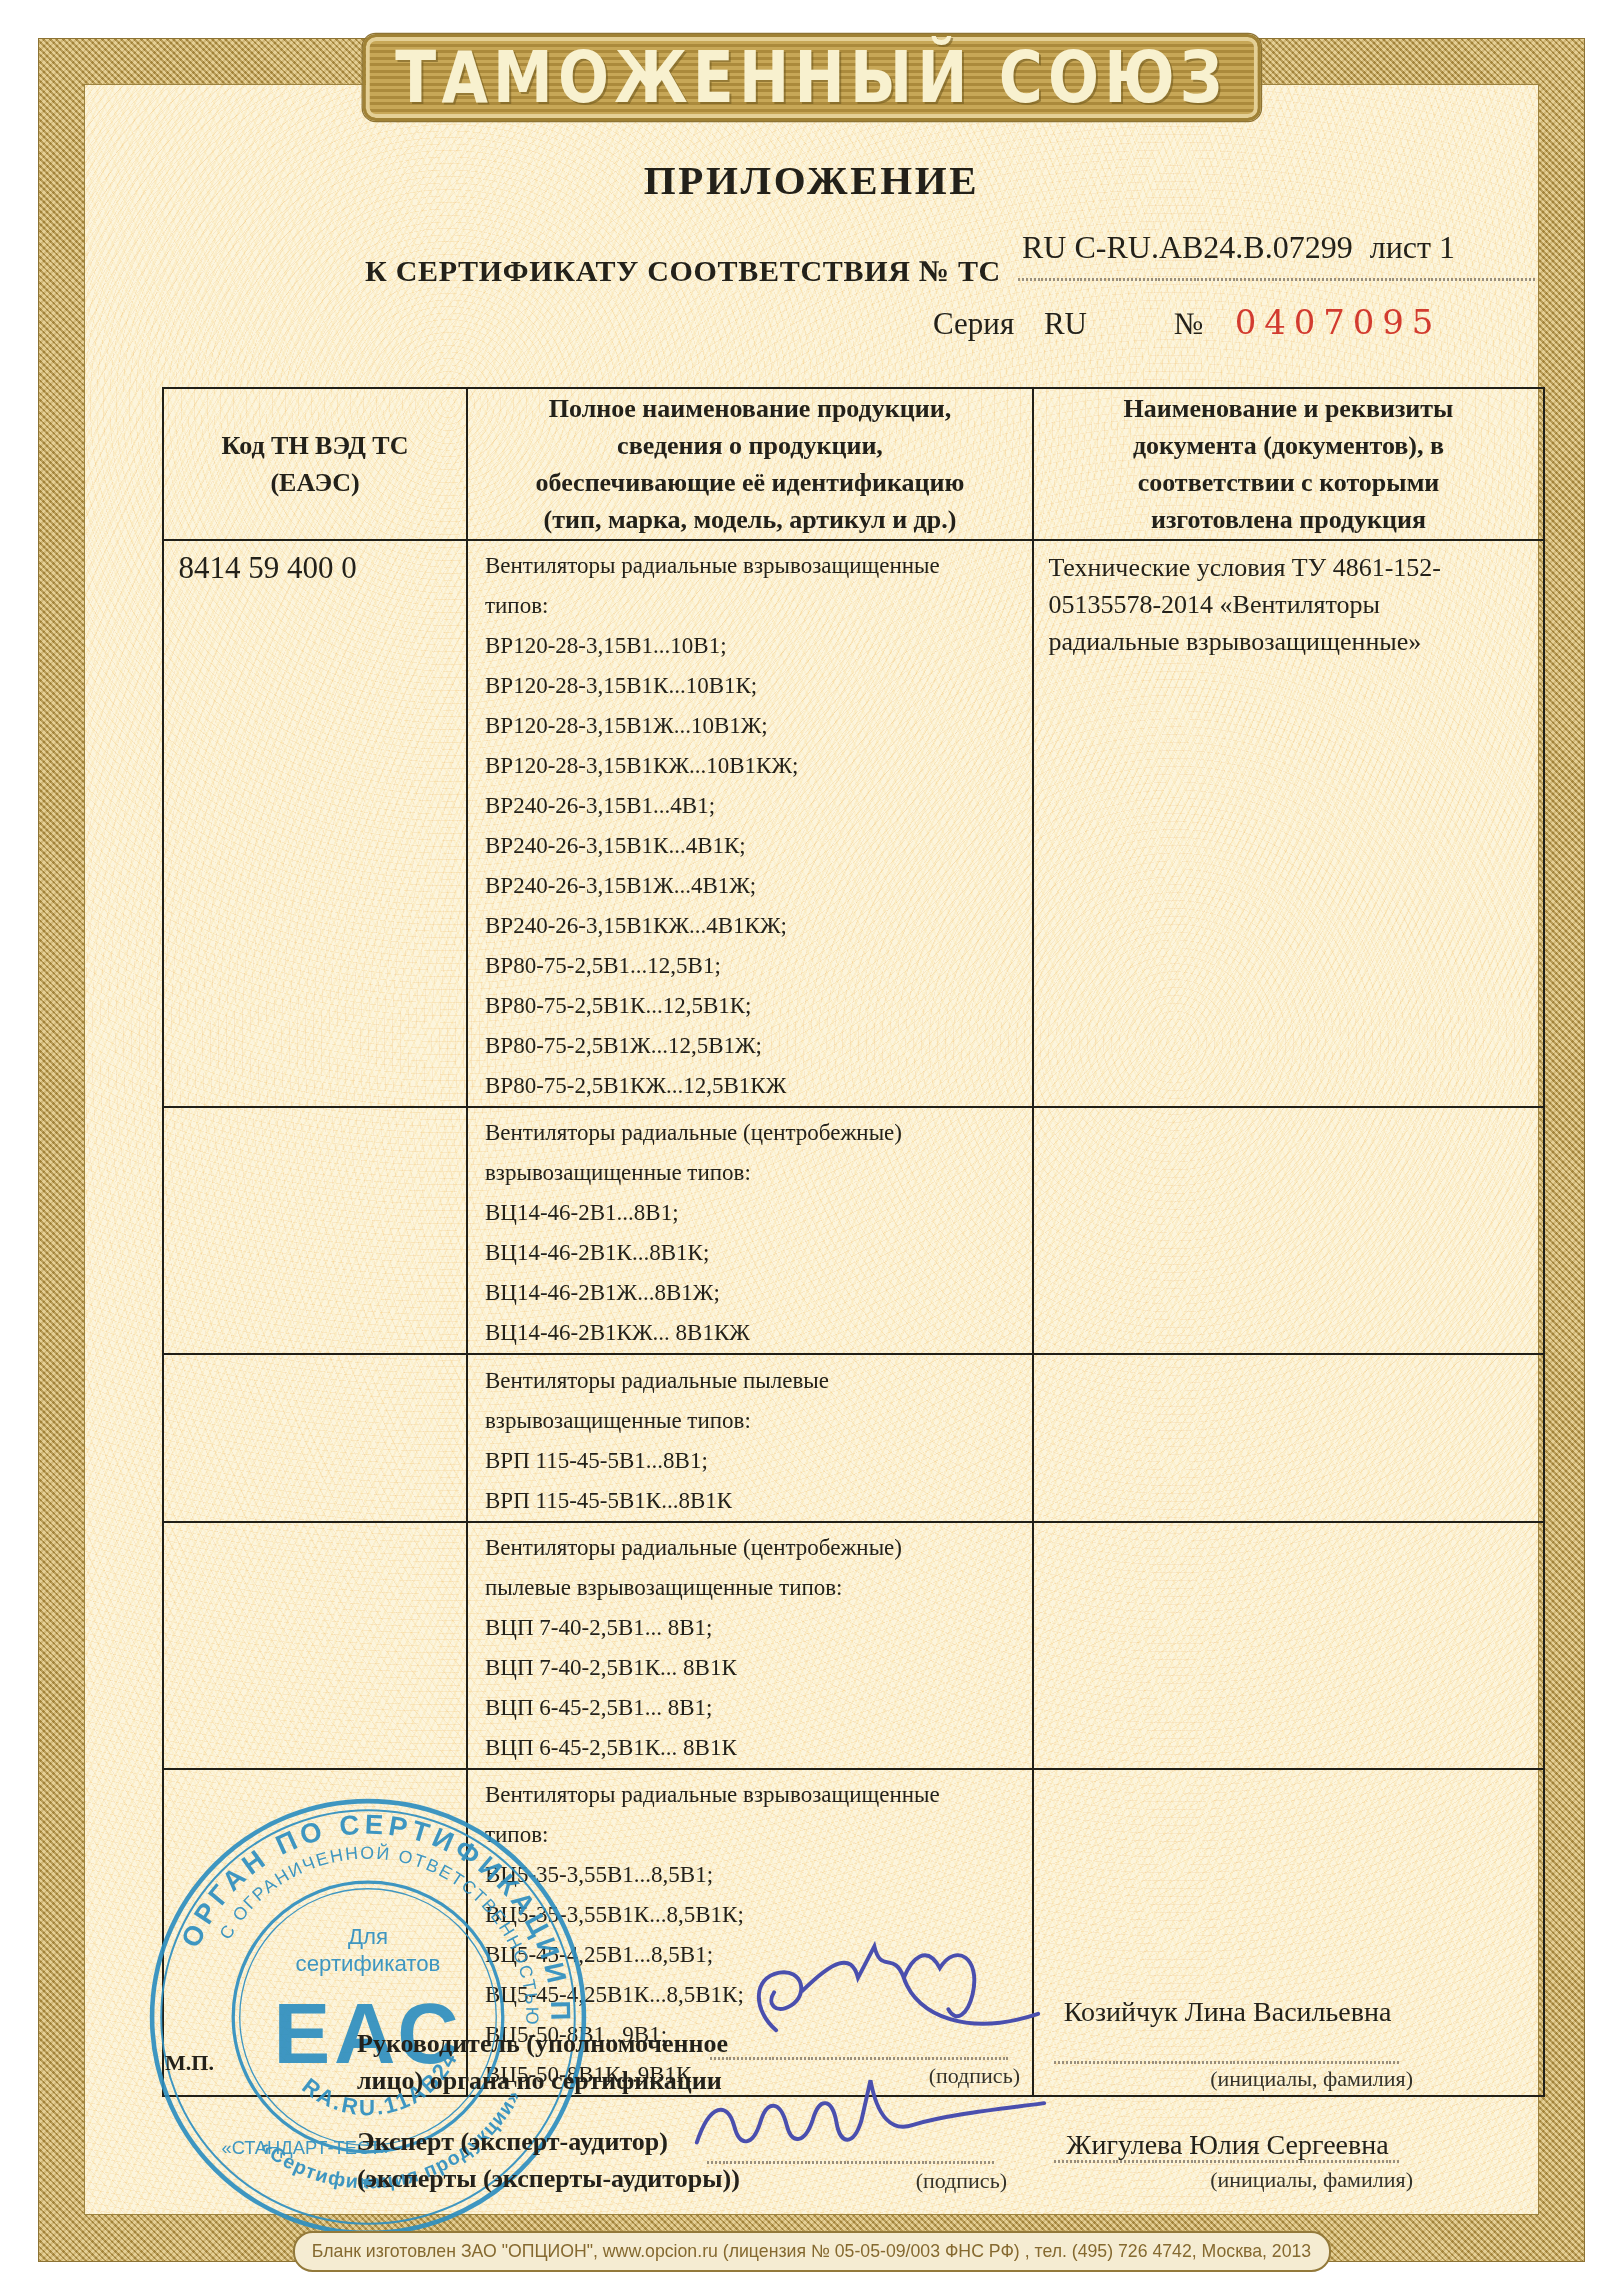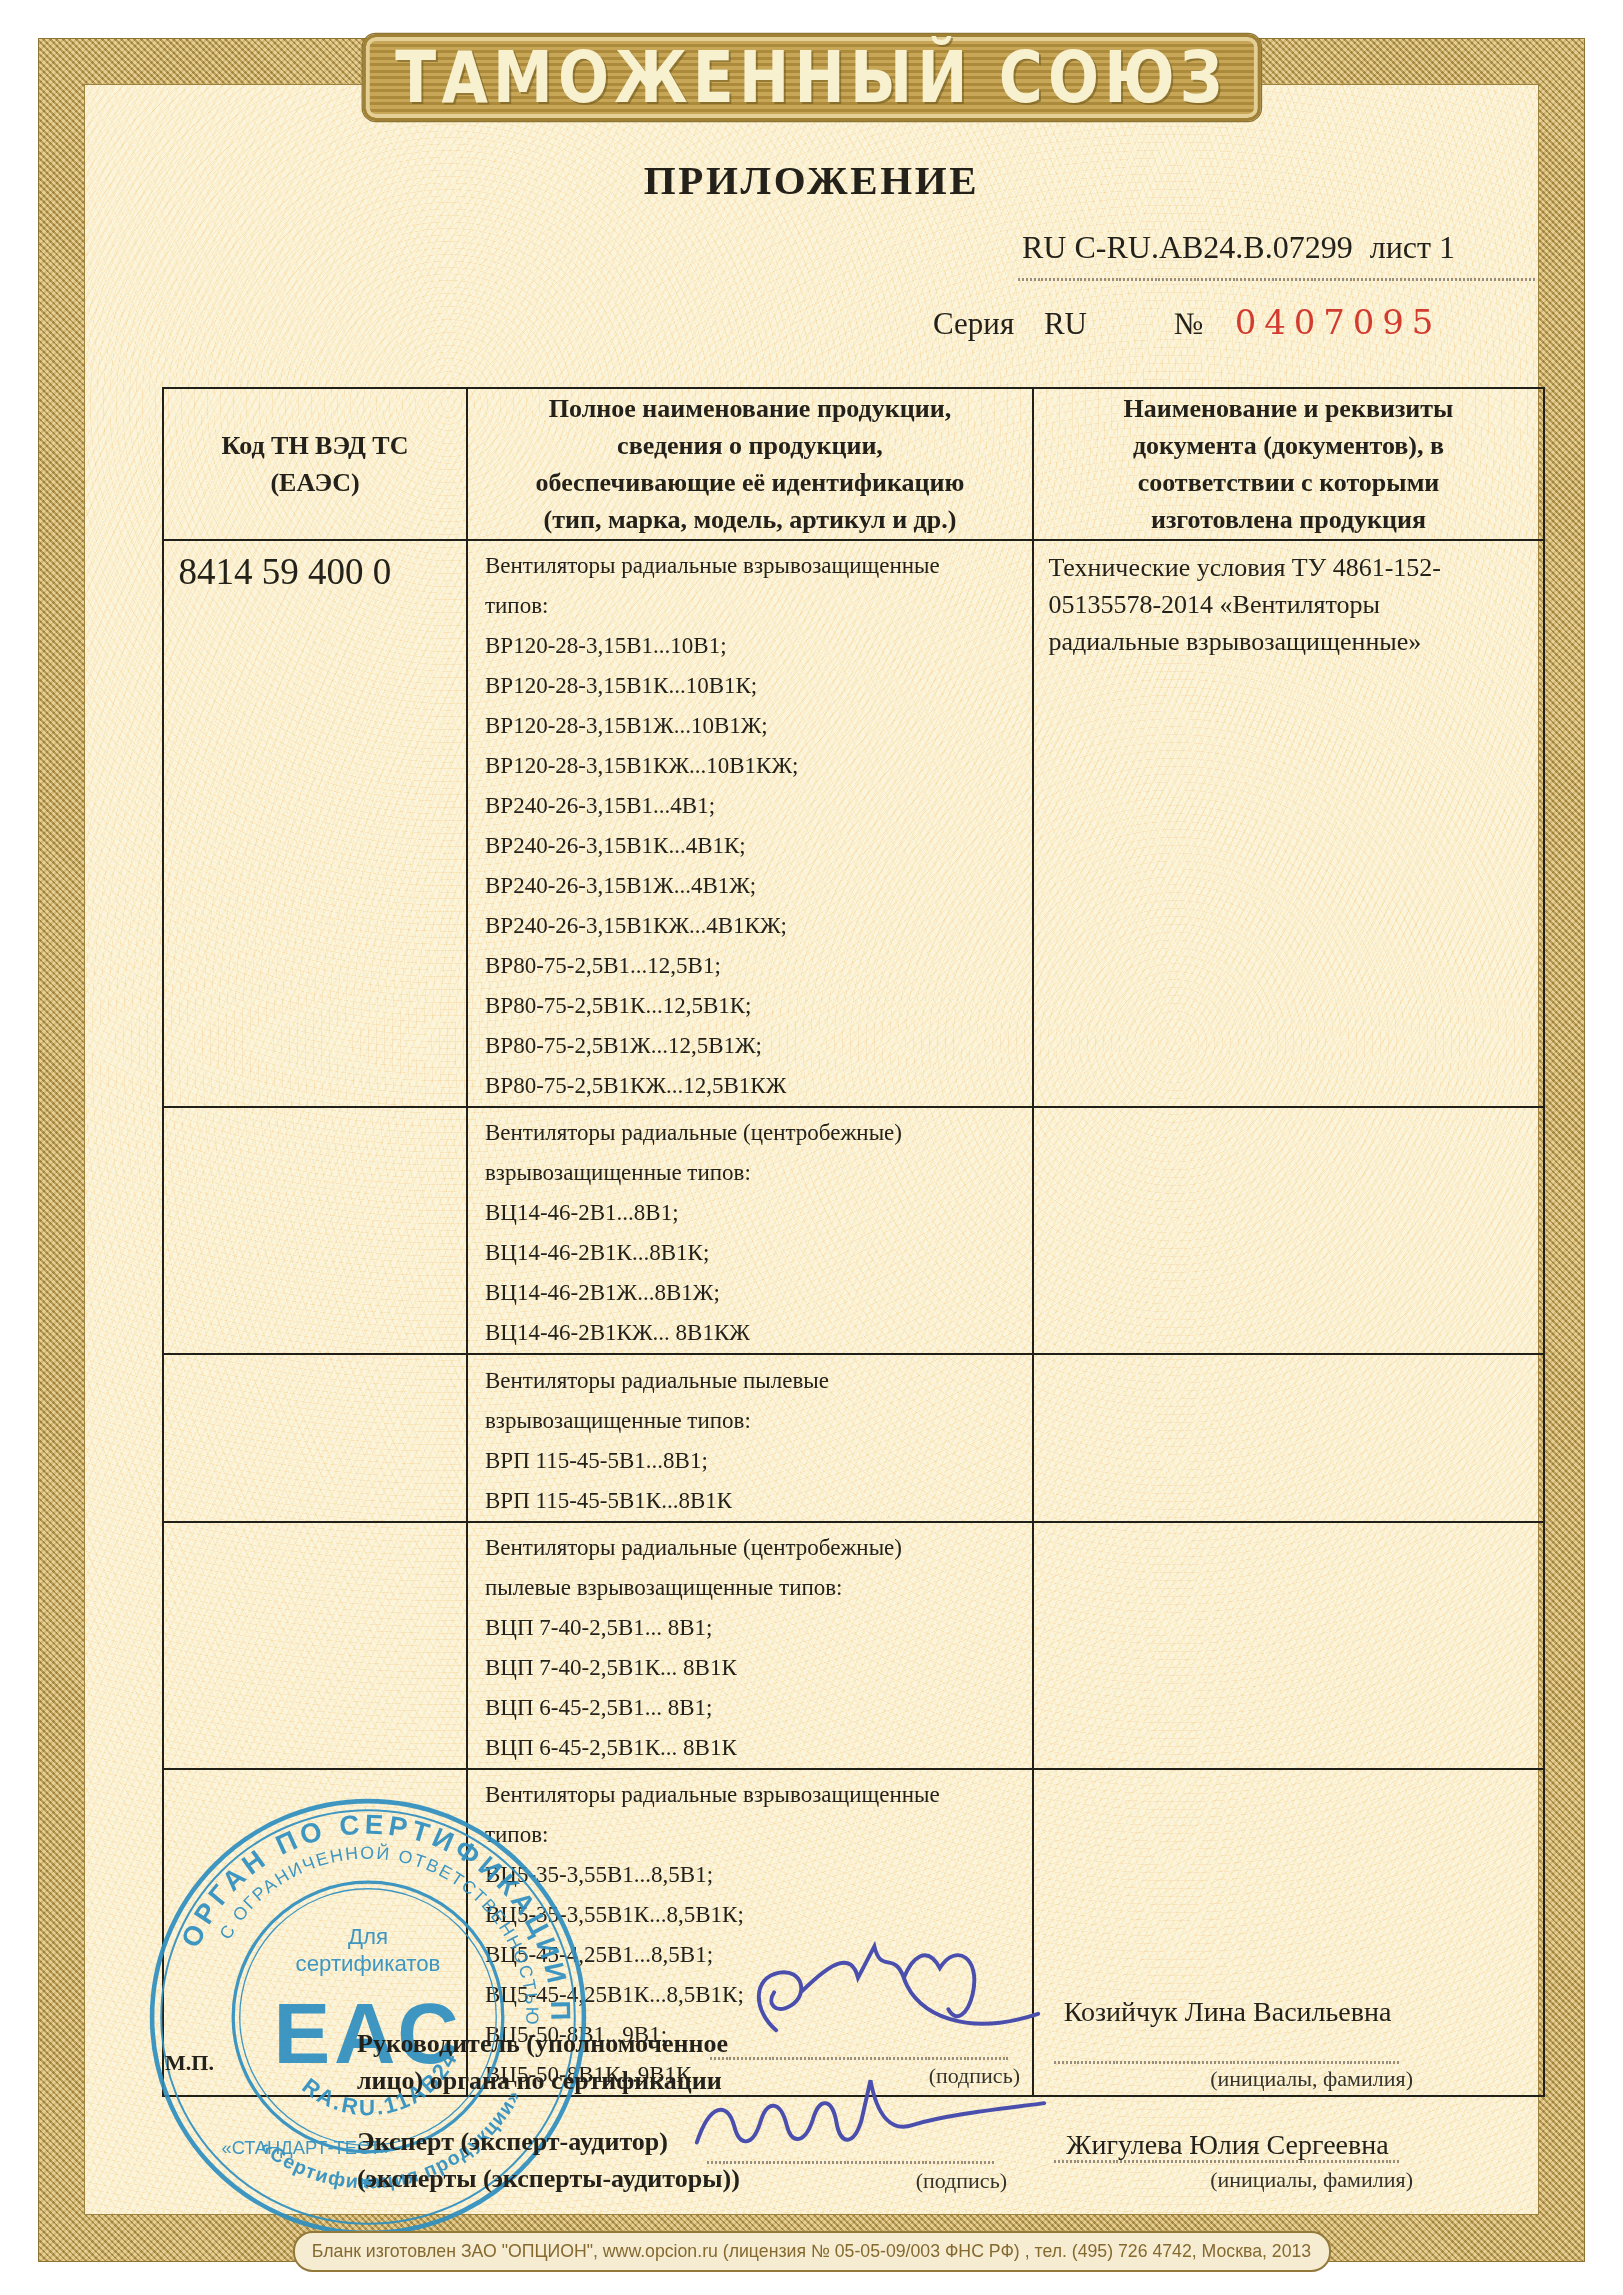--- a/index.html
+++ b/index.html
@@ -52,21 +52,21 @@
   .series-ru{margin-left:22px;}
   .series-no{margin-left:79px;}
   .series-number{margin-left:23.6px;color:#d23b2f;font-size:34px;letter-spacing:7.9px;font-family:"DejaVu Serif",serif;}
   
   table.cert{
     position:absolute;left:162px;top:387px;border-collapse:collapse;table-layout:fixed;width:1381px;
   }
   table.cert td{border:2px solid #201f18;vertical-align:top;}
   table.cert tr.hdr td{vertical-align:middle;text-align:center;font-weight:700;font-size:26px;line-height:37px;}
   .lines{white-space:pre-line;}
-  .cell-code{font-size:37px;padding:9.2px 5.2px 0 14.4px;}
+  .cell-code{font-size:31px;padding:9.2px 5.2px 0 14.4px;}
   .cell-products{font-size:23px;line-height:40px;padding:5.2px 5.2px 0 17px;}
   .cell-doc{font-size:26px;line-height:37px;padding:7.9px 9.2px 0 14.4px;margin-top:44px;}
   
   .mp{position:absolute;left:165px;top:2050px;font-size:22px;font-weight:700;}
   .sig-label{position:absolute;left:357px;font-size:26px;font-weight:600;line-height:37px;margin-top:8px;}
   .lbl1{top:2017px;}
   .lbl2{top:2115px;}
   .sigline{position:absolute;}
   .caption{position:absolute;font-size:22px;color:#35332a;text-align:right;margin-left:12px;}
   .name{position:absolute;font-size:28px;text-align:center;white-space:nowrap;}
@@ -89,20 +89,21 @@
 
   <div class="frame"></div>
   <div class="inner"></div>
 
   <div class="plaque">
     <span class="plaque-text">ТАМОЖЕННЫЙ СОЮЗ</span>
   </div>
 
   <div class="title-main">ПРИЛОЖЕНИЕ</div>
 
+  <div class="title-sub">К СЕРТИФИКАТУ СООТВЕТСТВИЯ  № ТС</div>
   <div class="cert-line">
     <span>RU C-RU.АВ24.В.07299</span><span class="cert-sheet">лист 1</span>
   </div>
   <div class="microline cert-underline"></div>
 
   <div class="series-line">
     <span>Серия</span>
     <span class="series-ru">RU</span>
     <span class="series-no">№</span>
     <span class="series-number">0407095</span>

